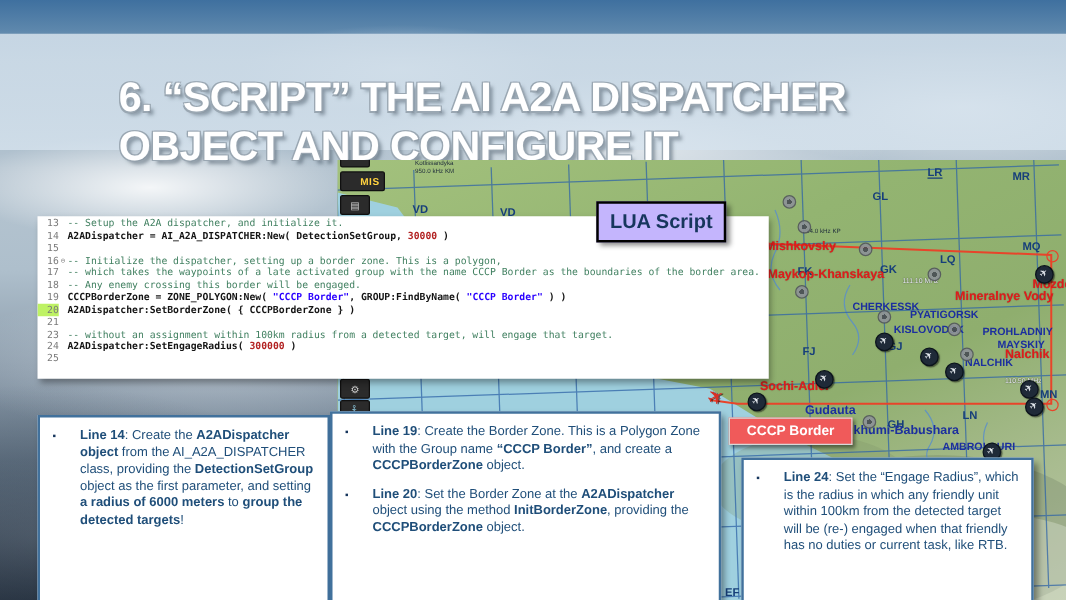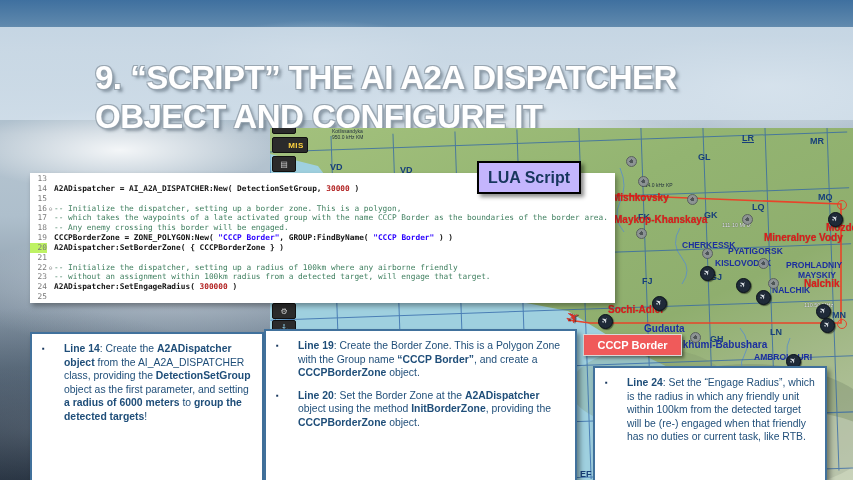--- a/index.html
+++ b/index.html
@@ -94,21 +94,21 @@
 </head>
 <body>
 
 <div class="slide">
   <div class="sky"></div>
   <div class="clouds"></div>
   <div class="vignette"></div>
 
   <div class="title-band">
     <div class="title">
-      <div>9. “SCRIPT” THE AI A2A DISPATCHER</div>
+      <div>6. “SCRIPT” THE AI A2A DISPATCHER</div>
       <div>OBJECT AND CONFIGURE IT</div>
     </div>
   </div>
 
   <div class="map">
     <svg width="583" height="352" viewBox="0 0 583 352">
 
       <polygon points="0,26 48,38 108,118 188,162 298,183 355,218 420,250 455,300 425,352 0,352" fill="#9fd0df"></polygon>
 
       <ellipse cx="480" cy="300" rx="130" ry="64" fill="#6e7f63" opacity="0.3"></ellipse>
@@ -223,30 +223,29 @@
         <div class="mbtn mis">MIS</div>
         <div class="mbtn">▤</div>
         <div class="mbtn">~</div>
       </div>
   <div class="mbtn abs" style="top: 175px;">⚙</div>
       <div class="mbtn abs" style="top: 192px;">⚓</div>
     </div>
 
   <div class="codebox">
     <div id="code-lines">
-        <div class="code-line"><span class="ln">13</span><span class="fold"> </span></div>
+        <div class="code-line"><span class="ln">13</span><span class="fold"> </span><span class="cseg c">-- Setup the A2A dispatcher, and initialize it.</span></div>
         <div class="code-line"><span class="ln">14</span><span class="fold"> </span><span class="cseg k">A2ADispatcher = AI_A2A_DISPATCHER:New( DetectionSetGroup, </span><span class="cseg n">30000</span><span class="cseg k"> )</span></div>
         <div class="code-line"><span class="ln">15</span><span class="fold"> </span></div>
         <div class="code-line"><span class="ln">16</span><span class="fold">⊖</span><span class="cseg c">-- Initialize the dispatcher, setting up a border zone. This is a polygon,</span></div>
         <div class="code-line"><span class="ln">17</span><span class="fold"> </span><span class="cseg c">-- which takes the waypoints of a late activated group with the name CCCP Border as the boundaries of the border area.</span></div>
         <div class="code-line"><span class="ln">18</span><span class="fold"> </span><span class="cseg c">-- Any enemy crossing this border will be engaged.</span></div>
         <div class="code-line"><span class="ln">19</span><span class="fold"> </span><span class="cseg k">CCCPBorderZone = ZONE_POLYGON:New( </span><span class="cseg s">"CCCP Border"</span><span class="cseg k">, GROUP:FindByName( </span><span class="cseg s">"CCCP Border"</span><span class="cseg k"> ) )</span></div>
         <div class="code-line"><span class="ln hl">20</span><span class="fold"> </span><span class="cseg k">A2ADispatcher:SetBorderZone( { CCCPBorderZone } )</span></div>
         <div class="code-line"><span class="ln">21</span><span class="fold"> </span></div>
-        <div class="code-line"><span class="ln">22</span><span class="fold">⊖</span><span class="cseg c">-- Initialize the dispatcher, setting up a radius of 100km where any airborne friendly</span></div>
         <div class="code-line"><span class="ln">23</span><span class="fold"> </span><span class="cseg c">-- without an assignment within 100km radius from a detected target, will engage that target.</span></div>
         <div class="code-line"><span class="ln">24</span><span class="fold"> </span><span class="cseg k">A2ADispatcher:SetEngageRadius( </span><span class="cseg n">300000</span><span class="cseg k"> )</span></div>
         <div class="code-line"><span class="ln">25</span><span class="fold"> </span></div>
       </div>
   </div>
 
   <div class="lua-tag">LUA Script</div>
 
   <div class="callout co-left">
       <div class="bullet">

